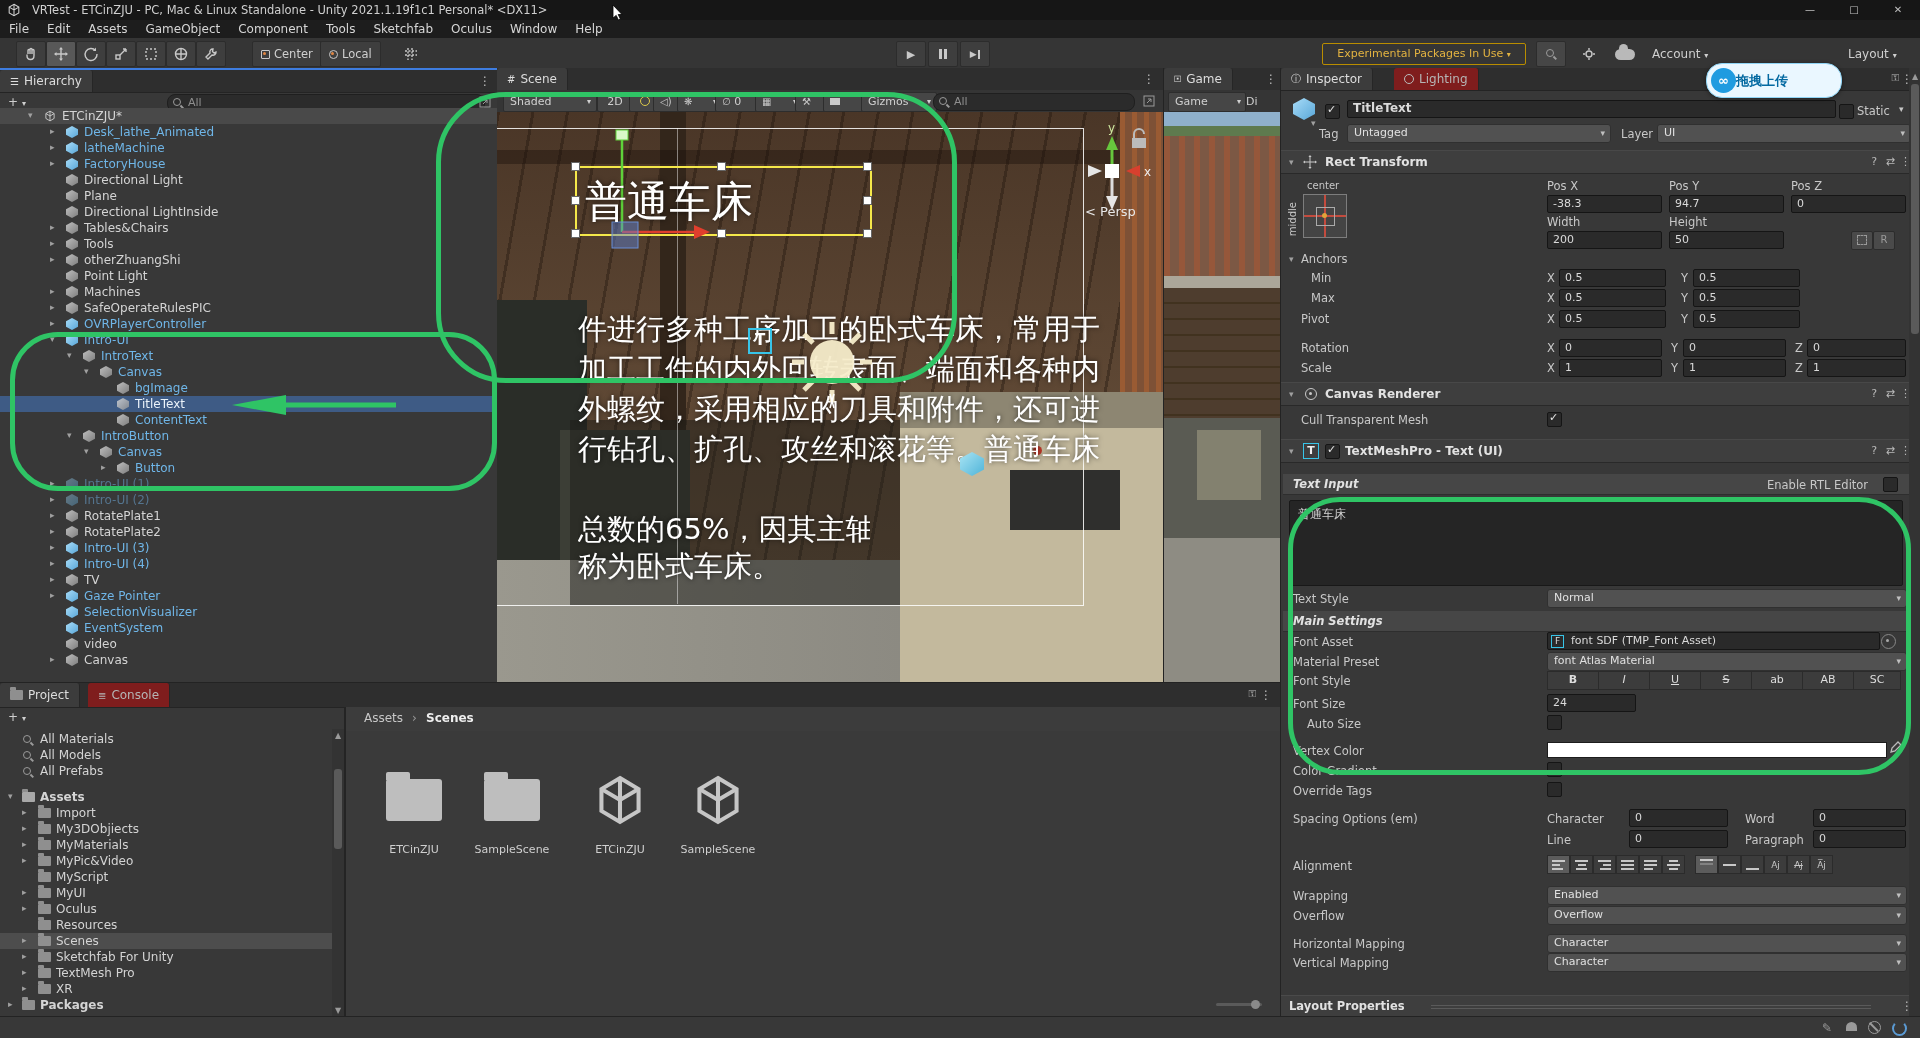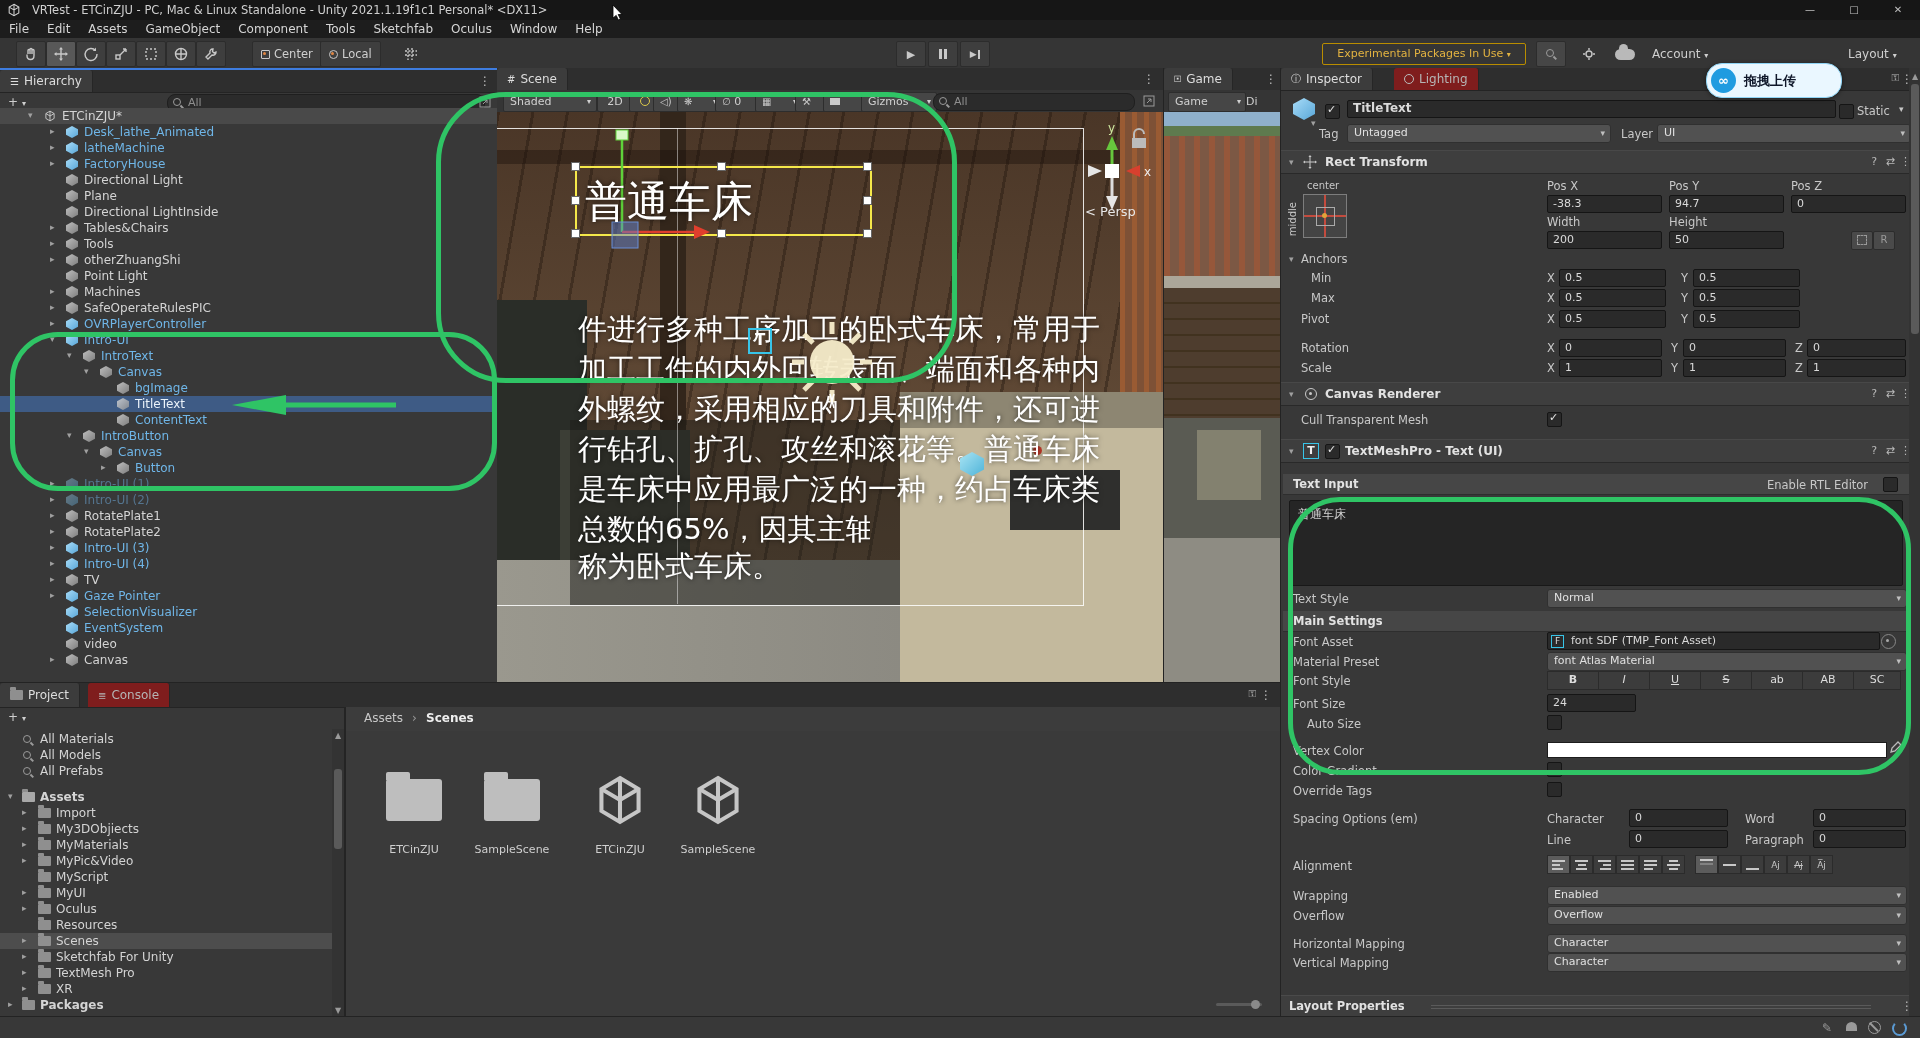--- a/index.html
+++ b/index.html
@@ -20,21 +20,21 @@
   .tbtn svg{stroke:#c8c8c8;fill:none;stroke-width:1.4;}
   .tbtxt{position:absolute;top:3px;height:24px;background:#3e3e3e;border:1px solid #2c2c2c;border-radius:2px;color:#cfcfcf;font-size:11.5px;display:flex;align-items:center;gap:4px;padding:0 8px;}
   .odot{width:7px;height:7px;border:1.5px solid #c8c8c8;border-radius:1px;position:relative;}
   .odot::after{content:"";position:absolute;left:1px;top:1px;width:3px;height:3px;background:#e28743;border-radius:50%;}
   #exp{position:absolute;left:1322px;top:5px;width:202px;height:20px;border:1px solid #b98d00;border-radius:2px;color:#e3b341;font-size:11px;line-height:20px;text-align:center;}
   #exp i{font-style:normal;font-size:8px;}
   .cloudic{width:20px;height:11px;background:#b9b9b9;border-radius:6px;position:relative;}
   .cloudic::before{content:"";position:absolute;left:4px;top:-5px;width:9px;height:9px;background:#b9b9b9;border-radius:50%;}
   #upbubble{position:absolute;left:1706px;top:25px;width:134px;height:33px;background:#eaf7ff;border:1px solid #8fd4f5;border-radius:16px;display:flex;align-items:center;box-shadow:0 1px 4px rgba(0,0,0,.4);}
   #upbubble .logo{width:25px;height:25px;margin-left:4px;background:#1f9be0;border-radius:50%;color:#fff;font-size:13px;font-weight:bold;text-align:center;line-height:25px;}
-  #upbubble .txt{color:#0f172a;font-size:13px;font-weight:bold;margin-left:8px;}
+  #upbubble .txt{color:#0369a1;font-size:13px;font-weight:bold;}
   
   .tabbar{position:absolute;background:#2e2e2e;border-bottom:1px solid #242424;}
   .ptab{position:absolute;top:0;height:22px;background:#3c3c3c;border-right:1px solid #262626;color:#ddd;font-size:12px;display:flex;align-items:center;gap:5px;padding:0 10px;border-radius:3px 3px 0 0;}
   .ptab.off{background:#7f1d1d;color:#b5b5b5;}
   .kebab{color:#bbb;font-size:12px;}
   .searchpill{position:absolute;height:16px;background:#2b2b2b;border:1px solid #1f1f1f;border-radius:8px;color:#8f8f8f;font-size:11px;line-height:15px;padding-left:20px;}
   .lens{position:absolute;width:12px;height:12px;}
   .lens::before{content:"";position:absolute;left:1px;top:1px;width:6px;height:6px;border:1.4px solid #9a9a9a;border-radius:50%;}
   .lens::after{content:"";position:absolute;left:8px;top:9px;width:4px;height:1.6px;background:#9a9a9a;transform:rotate(45deg);}
   .fold{color:#a0a0a0;font-size:9px;}
@@ -58,21 +58,21 @@
   .ilbl{position:absolute;color:#c8c8c8;font-size:11.5px;}
   .fld{position:absolute;height:16px;background:#2a2a2a;border:1px solid #151515;border-radius:2px;color:#dadada;font-size:11px;line-height:15px;padding-left:5px;}
   .dd{position:absolute;height:17px;background:#515151;border:1px solid #303030;border-radius:3px;color:#e0e0e0;font-size:11px;line-height:16px;padding-left:6px;}
   .dd::after{content:"▾";position:absolute;right:5px;top:0;color:#c0c0c0;font-size:9px;}
   .chk{position:absolute;width:13px;height:13px;background:#2a2a2a;border:1px solid #151515;border-radius:2px;}
   .chk.on::after{content:"✓";position:absolute;left:1px;top:-2px;color:#e6e6e6;font-size:11px;}
   .chdr{position:absolute;left:0;width:100%;height:22px;background:#3e3e3e;border-top:1px solid #484848;border-bottom:1px solid #292929;}
   .chdr b{position:absolute;font-size:12px;color:#e2e2e2;top:4px;}
   .chdr .ric{position:absolute;top:4px;color:#b8b8b8;font-size:11px;}
   .subbar{position:absolute;left:2px;width:636px;height:20px;background:#464646;border-bottom:1px solid #2e2e2e;}
-  .subbar b{position:absolute;left:10px;top:3px;font-size:11.5px;color:#e2e2e2;}
+  .subbar b{position:absolute;left:10px;top:3px;font-size:11.5px;color:#e2e2e2;font-style:italic;}
   .alb{position:absolute;width:23px;height:19px;background:#3c3c3c;border:1px solid #2b2b2b;display:flex;flex-direction:column;justify-content:center;gap:2px;padding:3px 4px;box-sizing:border-box;}
   .alb.on{background:#5c5c5c;}
   .alb i{display:block;height:2px;background:#c8c8c8;}
   
   #scene{left:497px;top:68px;width:666px;height:614px;position:absolute;overflow:hidden;background:#2e2e2e;}
   #scenetb{position:absolute;left:0;top:22px;width:100%;height:22px;background:#353535;border-bottom:1px solid #262626;}
   .stbtn{position:absolute;top:2px;height:18px;background:#464646;border:1px solid #2d2d2d;border-radius:2px;color:#d0d0d0;font-size:11px;line-height:17px;padding:0 6px;}
   #viewport{position:absolute;left:0;top:44px;width:666px;height:570px;overflow:hidden;}
   .scn-text{position:absolute;color:#fff;text-shadow:0 0 5px rgba(0,0,0,.65);}
   .handle{position:absolute;width:7px;height:7px;background:#fff;border:1px solid #666;}
@@ -474,21 +474,20 @@
         <line x1="20" y1="110" x2="92" y2="110" stroke="#e03e2d" stroke-width="2.5"></line>
         <polygon points="92,103 108,110 92,117" fill="#e03e2d"></polygon>
         <rect x="10" y="100" width="26" height="26" fill="rgba(90,130,220,.45)" stroke="#6a8fd8"></rect>
       </svg>
       <div class="scn-text nw" style="left:88px;top:62px;font-size:42px;">普通车床</div>
 
       <div class="scn-text nw" style="left:81px;top:198px;font-size:29px">件进行多种工序加工的卧式车床，常用于</div>
       <div class="scn-text nw" style="left:81px;top:238px;font-size:29px">加工工件的内外回转表面、端面和各种内</div>
       <div class="scn-text nw" style="left:81px;top:278px;font-size:29px">外螺纹，采用相应的刀具和附件，还可进</div>
       <div class="scn-text nw" style="left:81px;top:318px;font-size:29px">行钻孔、扩孔、攻丝和滚花等。普通车床</div>
-      <div class="scn-text nw" style="left:81px;top:358px;font-size:29px">是车床中应用最广泛的一种，约占车床类</div>
       <div class="scn-text nw" style="left:81px;top:398px;font-size:29px;width:292px;overflow:hidden">总数的65%，因其主轴以水平方式放置故</div>
       <div class="scn-text nw" style="left:81px;top:435px;font-size:29px">称为卧式车床。</div>
 
       <svg class="abs" style="left:293px;top:208px" width="84" height="90">
         <circle cx="42" cy="42" r="22" fill="#f6ecca" opacity=".95"></circle>
         <g stroke="#f6ecca" stroke-width="5" opacity=".95">
           <line x1="42" y1="2" x2="42" y2="14"></line>
             <line x1="42" y1="70" x2="42" y2="82"></line>
           <line x1="2" y1="42" x2="14" y2="42"></line>
             <line x1="70" y1="42" x2="82" y2="42"></line>

